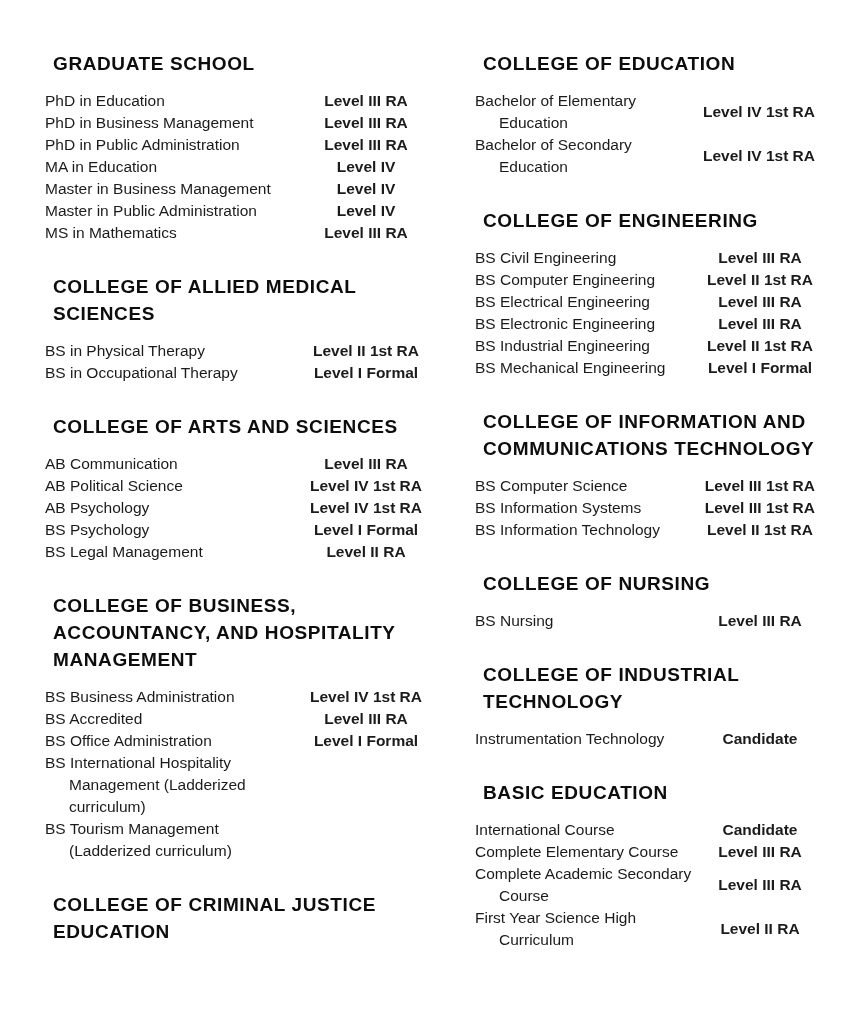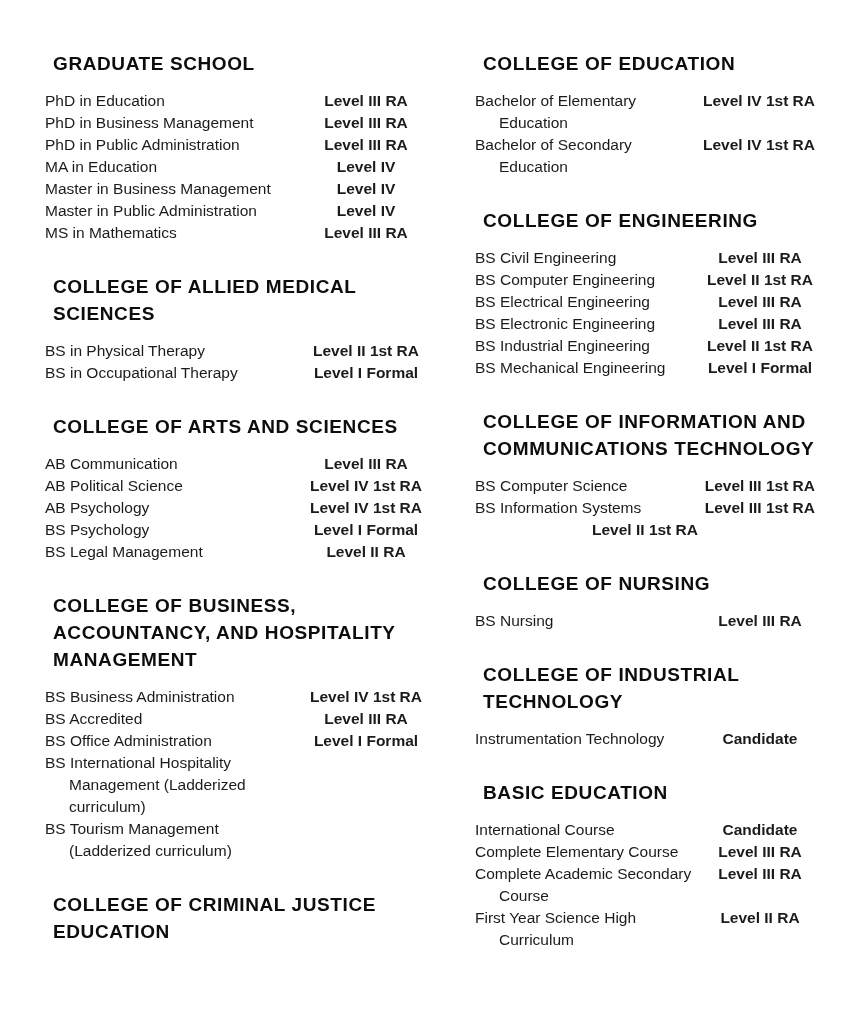--- a/index.html
+++ b/index.html
@@ -43,21 +43,21 @@
     font-size: 19px;
     font-weight: 800;
     letter-spacing: 0.6px;
     line-height: 27px;
     color: #0d0d0d;
     text-transform: uppercase;
   }
   .rows { display: block; }
   .row {
     display: flex;
-    align-items: flex-start;
+    align-items: center;
     font-size: 15.5px;
     line-height: 22px;
   }
   .prog {
     box-sizing: border-box;
     width: 240px;
     padding-left: 24px;
     text-indent: -24px; 
   }
   .col-right .prog { width: 230px; }
@@ -251,20 +251,21 @@
     <div class="prog">BS Computer Science</div>
     <div class="level">Level III 1st RA</div>
   </div>
 
   <div class="row">
     <div class="prog">BS Information Systems</div>
     <div class="level">Level III 1st RA</div>
   </div>
 
   <div class="row">
+    <div class="prog">BS Information Technology</div>
     <div class="level">Level II 1st RA</div>
   </div>
 </div>
   </section>
 
   <section class="section">
     <h2 class="section-title">COLLEGE OF NURSING</h2>
     <div class="rows">
   <div class="row">
     <div class="prog">BS Nursing</div>

